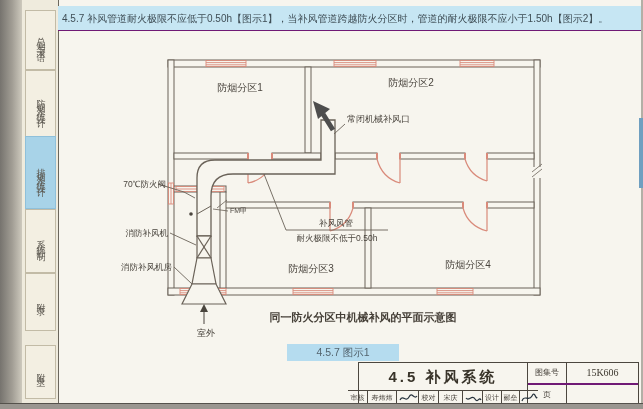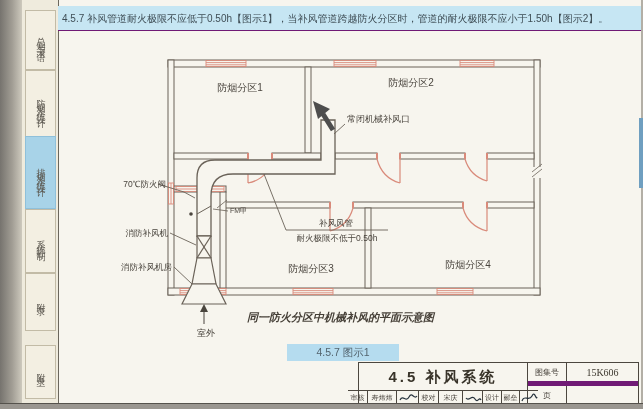--- a/index.html
+++ b/index.html
@@ -20,37 +20,37 @@
   .tab span{writing-mode:vertical-rl;font-size:9px;letter-spacing:4px;color:#5a564e;}
   .tab.active{background:#a8d3e8;border-color:#8fc0da;}
   
   .banner{position:absolute;left:58px;top:6px;width:605px;height:25px;background:#c6e6f3;
           border-bottom:1px solid #701a75;font-size:10px;line-height:25px;color:#3f4e56;
           white-space:nowrap;padding-left:4px;box-sizing:border-box;}
   
   .plan{position:absolute;left:96px;top:46px;}
   .plan text{fill:#4a453e;font-family:"Liberation Sans",sans-serif;}
   
-  .caption{position:absolute;left:224px;top:310px;width:210px;text-align:right;
-           font-size:11px;font-weight:600;color:#453f37;font-style:italic;}
+  .caption{position:absolute;left:258px;top:310px;width:210px;text-align:center;
+           font-size:11px;font-weight:600;color:#453f37;}
   .figtag{position:absolute;left:287px;top:344px;width:112px;height:17px;background:#b5dcef;
           text-align:center;font-size:10.5px;line-height:17px;color:#53646e;}
   
   .titleblock{position:absolute;left:358px;top:362px;width:281px;height:43px;
               border:1.5px solid #4c473f;display:flex;box-sizing:border-box;background:#f7f5ee;}
   .tb-left{width:168px;display:flex;flex-direction:column;border-right:1px solid #4c473f;align-items:center;}
   .tb-title{height:27px;line-height:27px;text-align:center;font-size:15px;font-weight:600;
             letter-spacing:3px;color:#383329;}
   .tb-sigrow{height:14px;display:flex;border-top:1px solid #4c473f;font-size:7px;}
   .tb-sigrow .c{border-right:1px solid #4c473f;display:flex;align-items:center;
                 justify-content:center;overflow:hidden;}
   .tb-sigrow .c:last-child{border-right:none;}
   .tb-right{width:113px;display:flex;flex-direction:column;font-size:9px;}
   .tb-right .row{flex:1;display:flex;}
-  .tb-right .row:first-child{border-bottom:5px solid #701a75;}
+  .tb-right .row:first-child{border-bottom:2px solid #701a75;}
   .tb-right .lab{width:38px;border-right:1px solid #4c473f;display:flex;align-items:center;
                  justify-content:center;font-size:8px;}
   .tb-right .val{flex:1;display:flex;align-items:center;justify-content:center;
                  font-size:10px;color:#3d382f;font-family:Liberation Serif, serif;}
 </style>
 </head>
 <body>
 
 <div class="stage">
 

